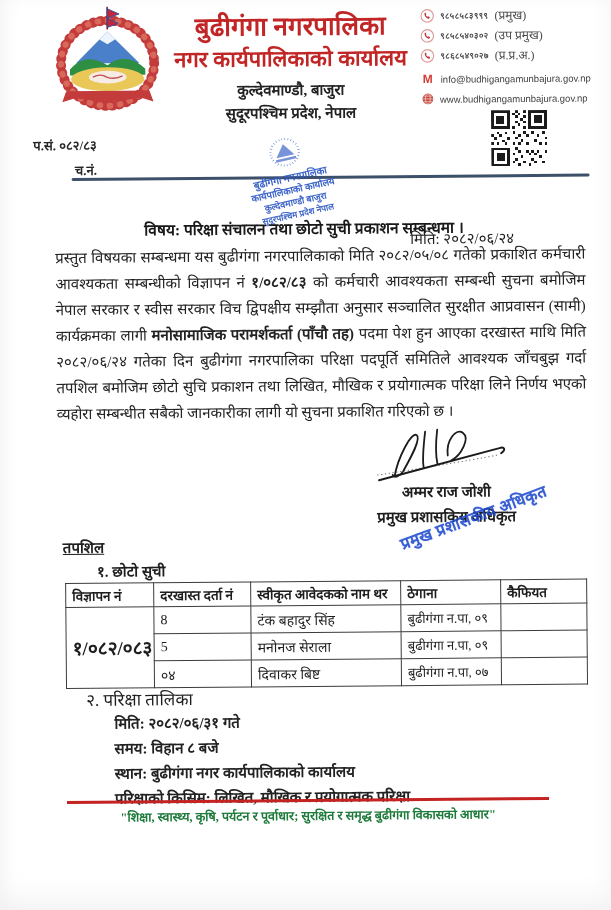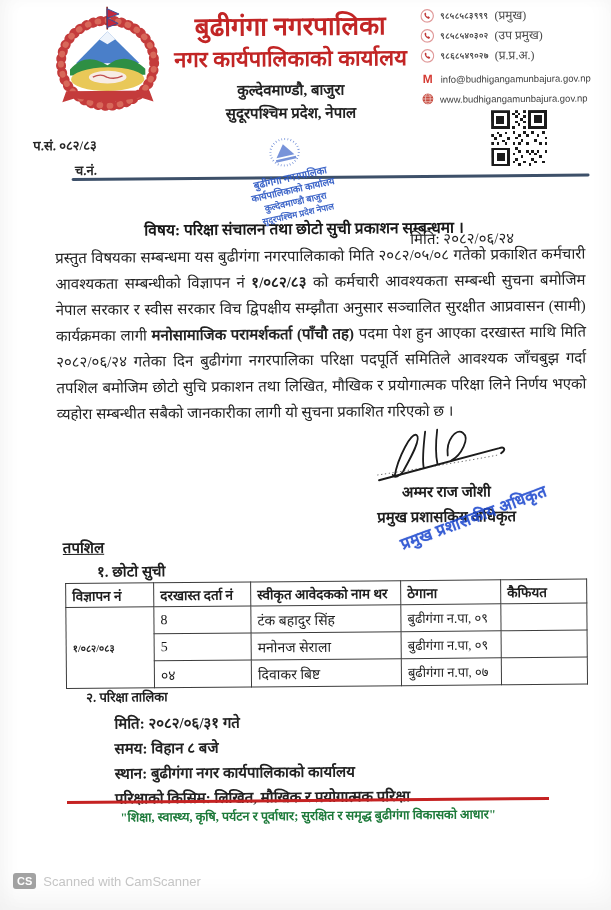--- a/index.html
+++ b/index.html
@@ -62,24 +62,24 @@
     white-space:nowrap; opacity:0.88; letter-spacing:0.5px;
     text-shadow:0 0 1px rgba(30,73,207,0.5); }
 
   
   .tapasil-h { position:absolute; left:62px; top:535px; font-size:15px; font-weight:bold; text-decoration:underline; }
   .item1 { position:absolute; left:96px; top:559px; font-size:15px; font-weight:bold; }
   .stable { position:absolute; left:64px; top:581px; width:521px; border-collapse:collapse; table-layout:fixed; }
   .stable th, .stable td { border:1.6px solid #3c3c3c; padding:1px 6px; text-align:left; vertical-align:middle; }
   .stable th { font-size:13.5px; font-weight:bold; height:21px; }
   .stable td { font-size:14px; font-weight:500; height:24px; }
-  .stable td.adno { font-weight:600; font-size:10px; }
+  .stable td.adno { font-weight:600; font-size:19px; }
   .stable td.addr { font-size:13px; }
 
-  .item2 { position:absolute; left:84px; top:686px; font-size:13px; font-weight:bold;text-align:right; }
+  .item2 { position:absolute; left:84px; top:686px; font-size:17px; font-weight:normal;text-align:right; }
   .exam  { position:absolute; left:112px; top:710px; font-size:15px; font-weight:600; line-height:25px; color:#222; }
 
   
   .rule-red { position:absolute; left:64px; top:799px; width:482px; height:2.5px; background:#c52222; }
   .slogan { position:absolute; left:38px; top:807px; width:534px; text-align:center;
             color:#1d7a3a; font-size:12.5px; font-weight:bold; }
 
   .camscanner { position:absolute; left:13px; top:873px; display:flex; align-items:center; gap:7px;
     font-family:"Liberation Sans",sans-serif; }
   .cs-badge { background:#a3a3a3; color:#fff; font-weight:bold; font-size:11px;
@@ -262,17 +262,13 @@
       <div>मिति: २०८२/०६/३१ गते</div>
       <div>समय: विहान ८ बजे</div>
       <div>स्थान: बुढीगंगा नगर कार्यपालिकाको कार्यालय</div>
       <div>परिक्षाको किसिम: लिखित, मौखिक र प्रयोगात्मक परिक्षा</div>
     </div>
 
     <div class="rule-red"></div>
     <div class="slogan">"शिक्षा, स्वास्थ्य, कृषि, पर्यटन र पूर्वाधार; सुरक्षित र समृद्ध बुढीगंगा विकासको आधार"</div>
   </div>
 
-  <div class="camscanner">
-    <span class="cs-badge">CS</span>
-    <span class="cs-text">Scanned with CamScanner</span>
-  </div>
 </div>
 
 </body></html>

